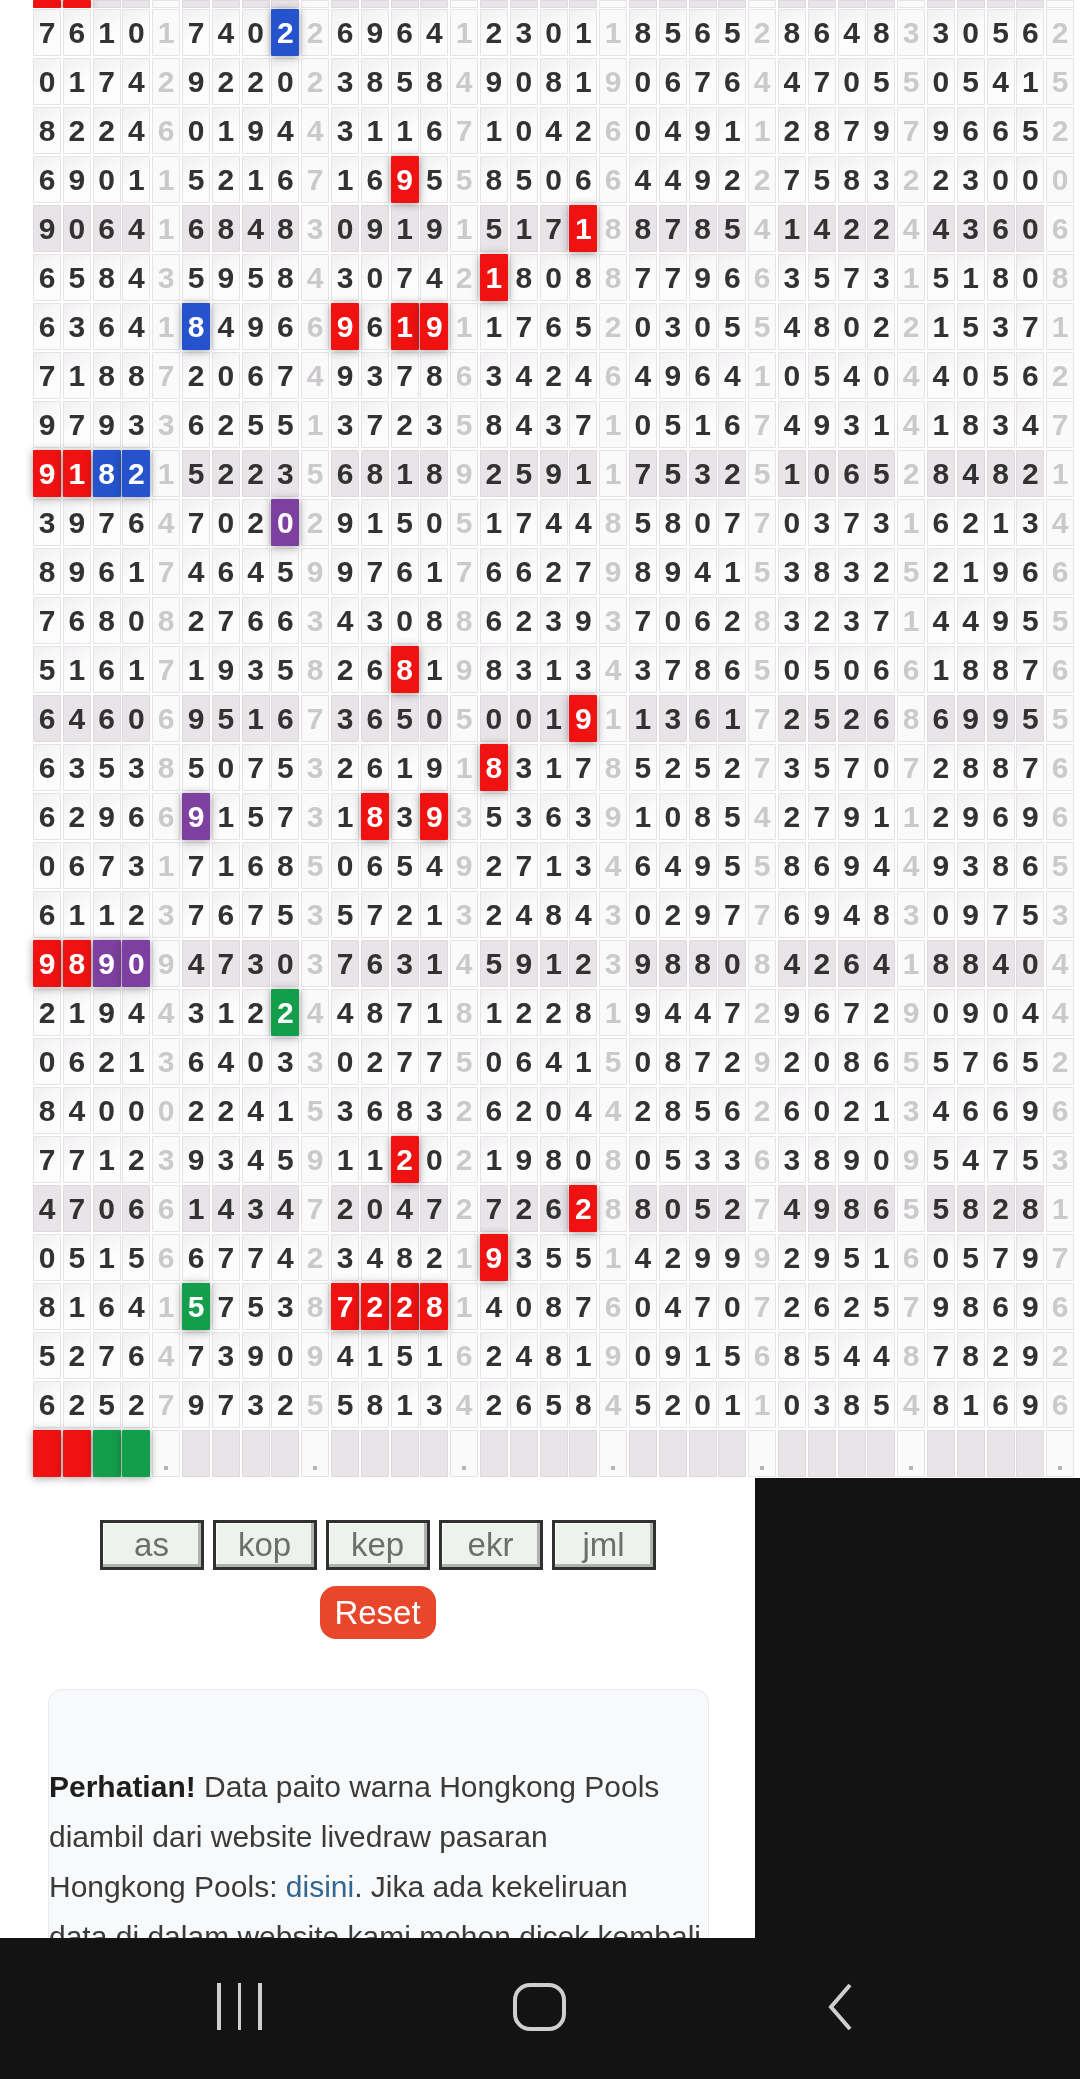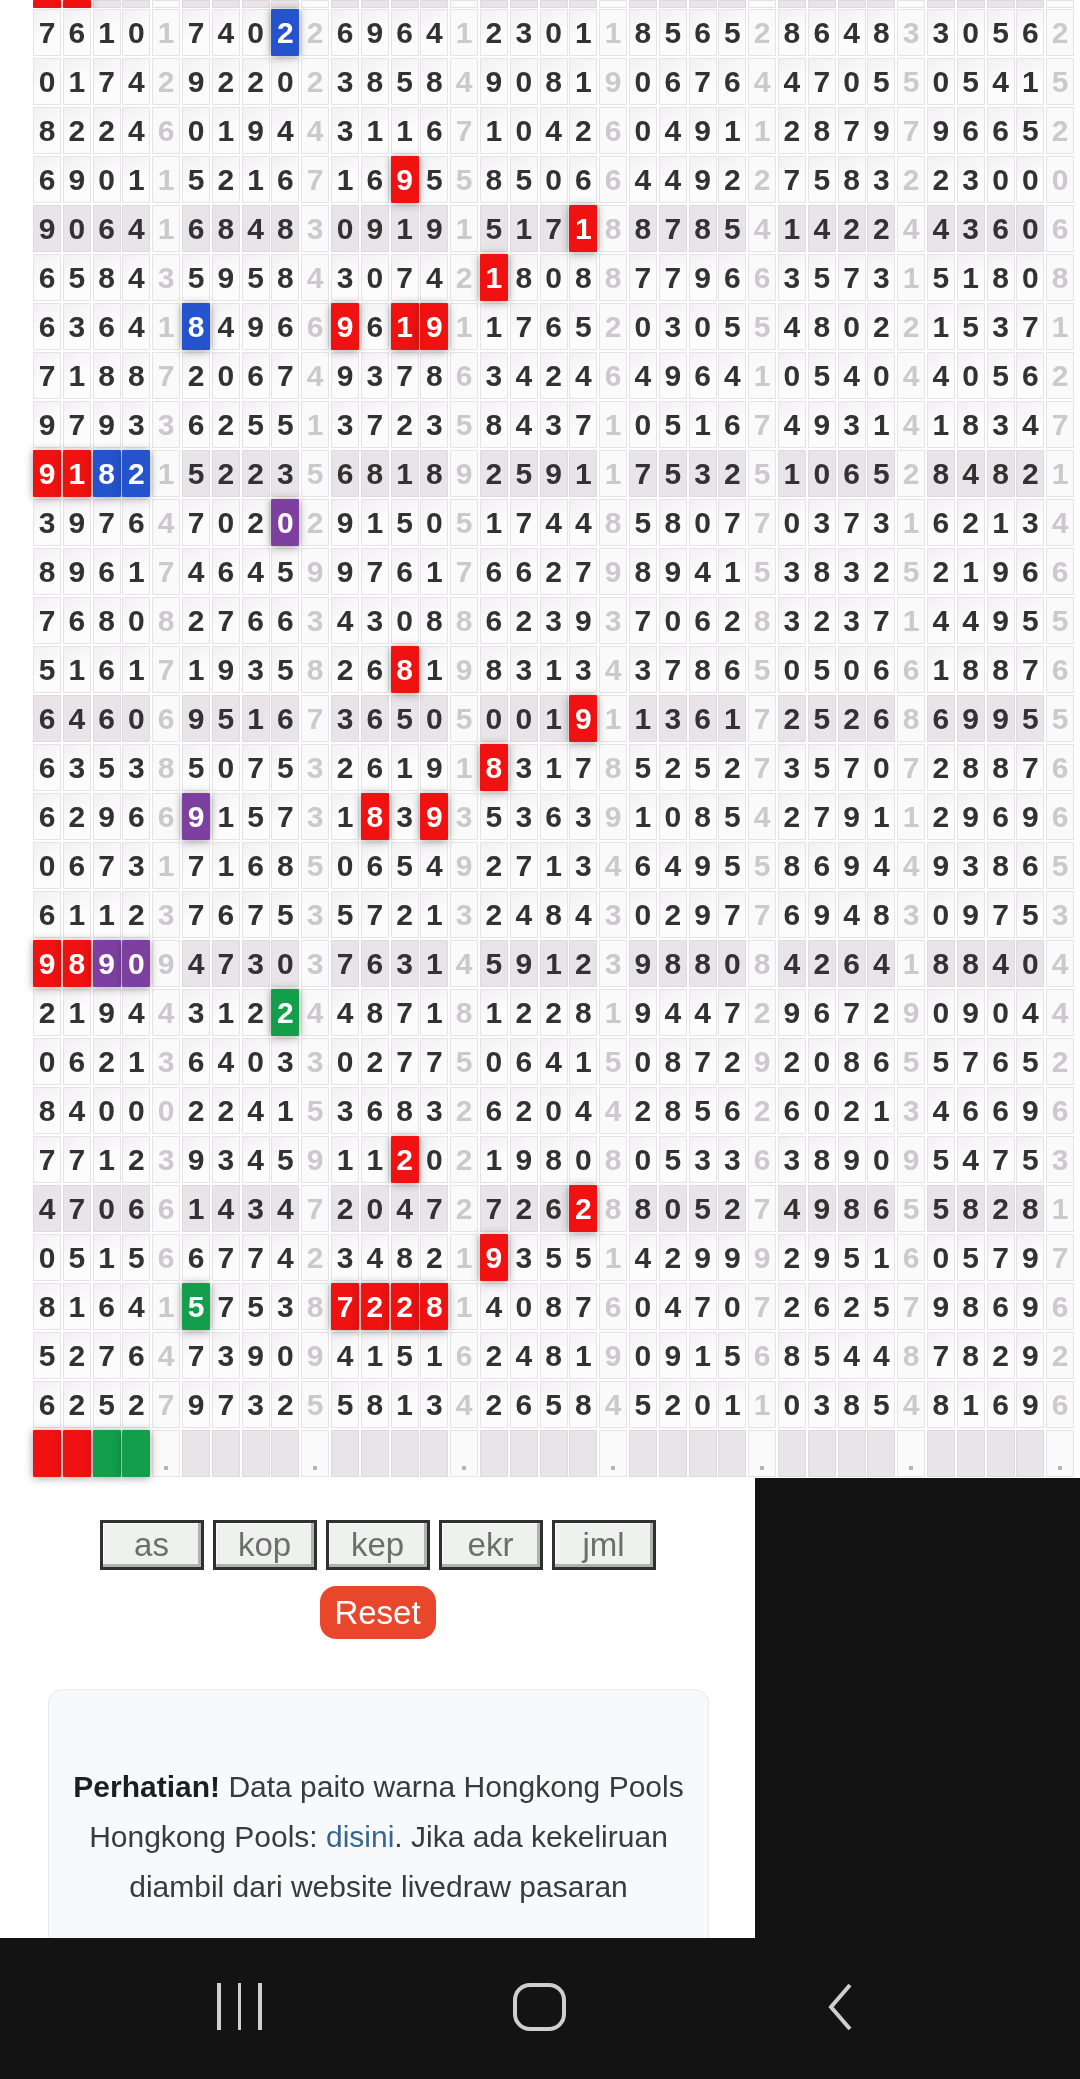--- a/index.html
+++ b/index.html
@@ -48,21 +48,21 @@
   }
   .reset-row { display:flex; justify-content:center; margin-top:16px; }
   .reset-btn {
     width:116px; height:53px; border:none; border-radius:9px;
     color:#fff; font-size:33px; font-family:"Liberation Sans", sans-serif;
     display:flex; align-items:center; justify-content:center; cursor:pointer;
   }
   .notice-box {
     margin:50px 0 0 48px; width:661px; height:300px;
     background:#f8f9fb; border:1px solid #e9e9ee; border-radius:14px;
-    padding-top:72px; text-align:center;
+    padding-top:72px; text-align:left;
     font-size:30px; color:#3a3a3a; line-height:50px;
     overflow:hidden;
   }
   .notice-box b { color:#1e1e1e; }
   .notice-link { text-decoration:none; cursor:pointer; }
   
   .navbar {
     position:absolute; top:1938px; left:0; width:1080px; height:141px;
     background:#131313; z-index:5;
   }
@@ -1249,22 +1249,23 @@
       <div class="filter-btn">kop</div>
       <div class="filter-btn">kep</div>
       <div class="filter-btn">ekr</div>
       <div class="filter-btn">jml</div>
     </div>
     <div class="reset-row">
       <div class="reset-btn" id="reset-btn" style="background: rgb(232, 71, 43); border-radius: 16px;">Reset</div>
     </div>
     <div class="notice-box">
       <div><b>Perhatian!</b><span> Data paito warna Hongkong Pools</span></div>
+      <div>diambil dari website livedraw pasaran</div>
       <div><span>Hongkong Pools: </span><a class="notice-link" id="notice-link" style="color: rgb(51, 103, 145);">disini</a><span>. Jika ada kekeliruan</span></div>
-      <div>diambil dari website livedraw pasaran</div>
+      <div>data di dalam website kami mohon dicek kembali</div>
     </div>
   </div>
 
   <div class="side-black"></div>
 
   <div class="navbar">
     <div class="nav-recents">
         <i></i>
         <i></i>
         <i></i>

